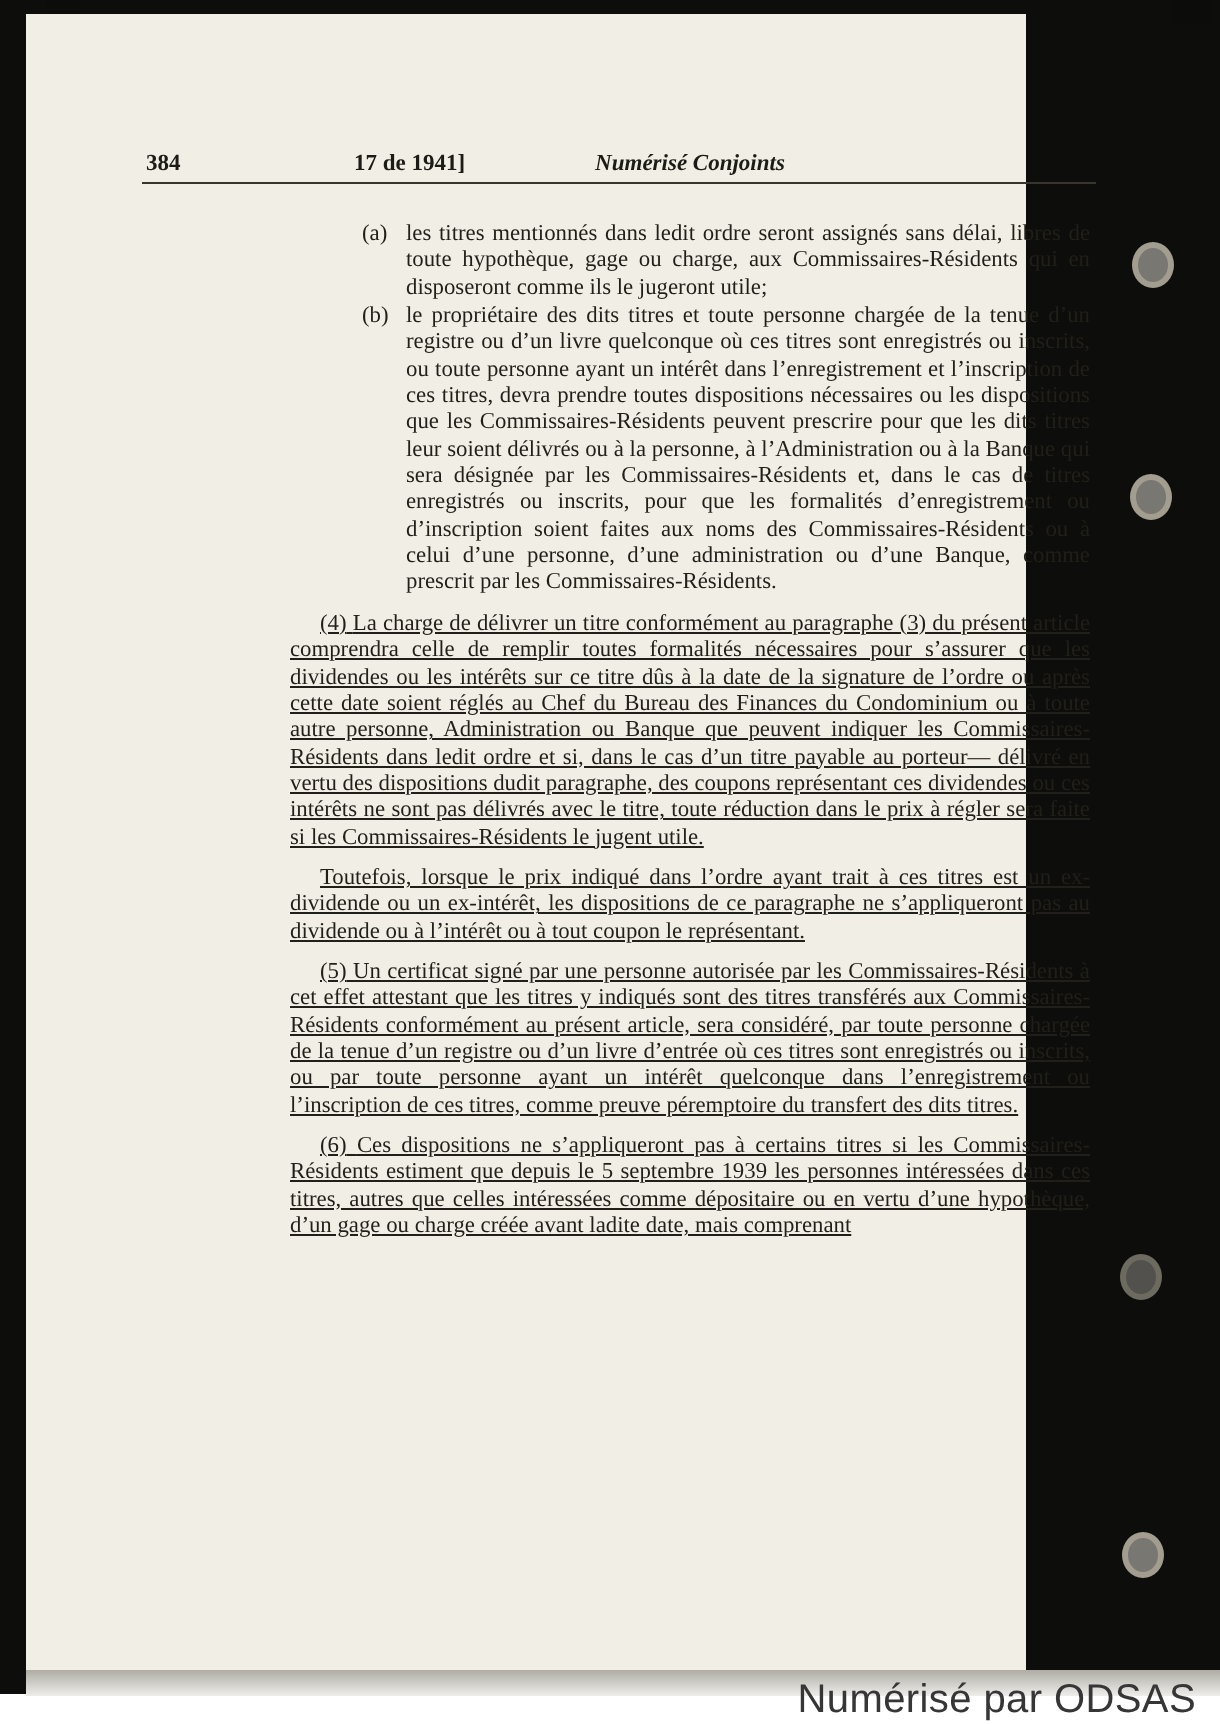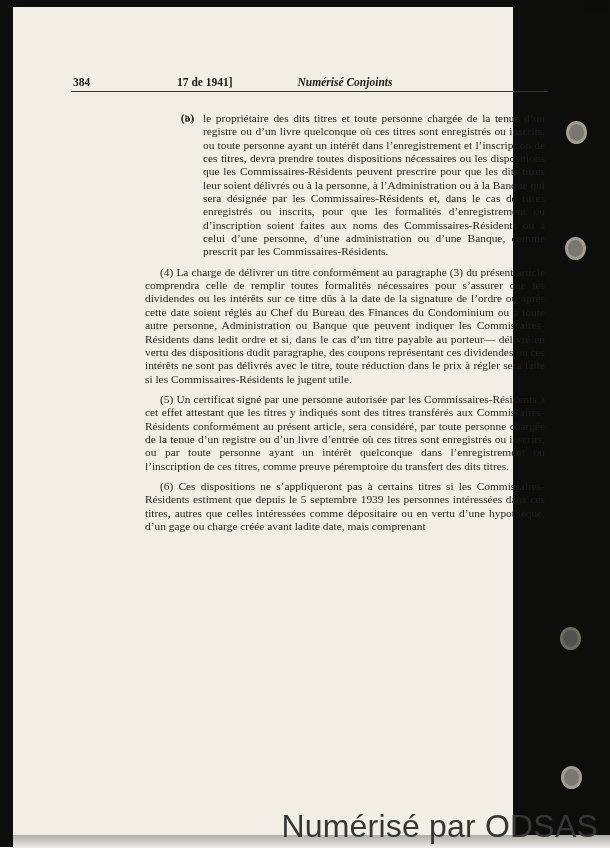--- a/index.html
+++ b/index.html
@@ -29,39 +29,39 @@
   .rule   { position:absolute; top:84px; left:58px; width:477px; border-top:1.2px solid #38352d; }
 
   .pbody {
     position:absolute; top:104px; left:132px; width:400px;
     font-size:11.4px; line-height:13.35px; color:#211f19;
     text-align:justify;
   }
   .li { position:relative; padding-left:58px; }
   .li + .li { margin-top:1px; }
   .li-label { position:absolute; left:36px; top:0; }
-  .para { margin-top:7px; text-indent:15px; }
+  .para { margin-top:7px; text-indent:15px;text-decoration:underline; }
   .pnum { font-weight:normal; }
 
   
   .fade { position:absolute; left:13px; top:835px; width:597px; height:13px;
           background:linear-gradient(#aeaca4,#eeedea); }
 
   
   .hole { position:absolute; width:21px; height:23px; border:3px solid #bdb7a5;
           border-radius:50%; background:rgba(243,241,233,0.55); opacity:.85; }
   .h1 { left:566px; top:121px; }
   .h2 { left:565px; top:237px; }
   .h3 { left:560px; top:627px; opacity:.55; }
   .h4 { left:561px; top:766px; }
 
   .watermark {
-    position:absolute; right:12px; bottom:17px;
+    position:absolute; right:12px; bottom:0;
     font-family:"Liberation Sans", sans-serif;
-    font-size:32px; color:#363636; letter-spacing:0.2px;
+    font-size:20px; color:#363636; letter-spacing:0.2px;
   }
 </style>
 </head>
 <body>
 
 <div class="frame"></div>
 <div class="mark tl"></div>
 <div class="mark tr"></div>
 
 <div class="page">
@@ -70,29 +70,31 @@
     <span class="pageno">384</span>
     <span class="ref">17 de 1941]</span>
     <span class="htitle">Numérisé Conjoints</span>
   </div>
   <div class="rule"></div>
 
   <div class="pbody">
 
     <div class="li">
       <span class="li-label">(a)</span>
+      <div class="li-text">les titres mentionnés dans ledit ordre seront assignés sans délai, libres de toute hypothèque, gage ou charge, aux Commissaires-Résidents qui en disposeront comme ils le jugeront utile;</div>
     </div>
 
     <div class="li">
       <span class="li-label">(b)</span>
       <div class="li-text">le propriétaire des dits titres et toute personne chargée de la tenue d’un registre ou d’un livre quelconque où ces titres sont enregistrés ou inscrits, ou toute personne ayant un intérêt dans l’enregistrement et l’inscription de ces titres, devra prendre toutes dispositions nécessaires ou les dispositions que les Commissaires-Résidents peuvent prescrire pour que les dits titres leur soient délivrés ou à la personne, à l’Administration ou à la Banque qui sera désignée par les Commissaires-Résidents et, dans le cas de titres enregistrés ou inscrits, pour que les formalités d’enregistrement ou d’inscription soient faites aux noms des Commissaires-Résidents ou à celui d’une personne, d’une administration ou d’une Banque, comme prescrit par les Commissaires-Résidents.</div>
     </div>
 
     <p class="para"><span class="pnum">(4)</span> <span>La charge de délivrer un titre conformément au paragraphe (3) du présent article comprendra celle de remplir toutes formalités nécessaires pour s’assurer que les dividendes ou les intérêts sur ce titre dûs à la date de la signature de l’ordre ou après cette date soient réglés au Chef du Bureau des Finances du Condominium ou à toute autre personne, Administration ou Banque que peuvent indiquer les Commissaires-Résidents dans ledit ordre et si, dans le cas d’un titre payable au porteur— délivré en vertu des dispositions dudit paragraphe, des coupons représentant ces dividendes ou ces intérêts ne sont pas délivrés avec le titre, toute réduction dans le prix à régler sera faite si les Commissaires-Résidents le jugent utile.</span></p>
 
+    <p class="para"><span>Toutefois, lorsque le prix indiqué dans l’ordre ayant trait à ces titres est un ex-dividende ou un ex-intérêt, les dispositions de ce paragraphe ne s’appliqueront pas au dividende ou à l’intérêt ou à tout coupon le représentant.</span></p>
 
     <p class="para"><span class="pnum">(5)</span> <span>Un certificat signé par une personne autorisée par les Commissaires-Résidents à cet effet attestant que les titres y indiqués sont des titres transférés aux Commissaires-Résidents conformément au présent article, sera considéré, par toute personne chargée de la tenue d’un registre ou d’un livre d’entrée où ces titres sont enregistrés ou inscrits, ou par toute personne ayant un intérêt quelconque dans l’enregistrement ou l’inscription de ces titres, comme preuve péremptoire du transfert des dits titres.</span></p>
 
     <p class="para"><span class="pnum">(6)</span> <span>Ces dispositions ne s’appliqueront pas à certains titres si les Commissaires-Résidents estiment que depuis le 5 septembre 1939 les personnes intéressées dans ces titres, autres que celles intéressées comme dépositaire ou en vertu d’une hypothèque, d’un gage ou charge créée avant ladite date, mais comprenant</span></p>
 
   </div>
 </div>
 
 <div class="fade"></div>
 

